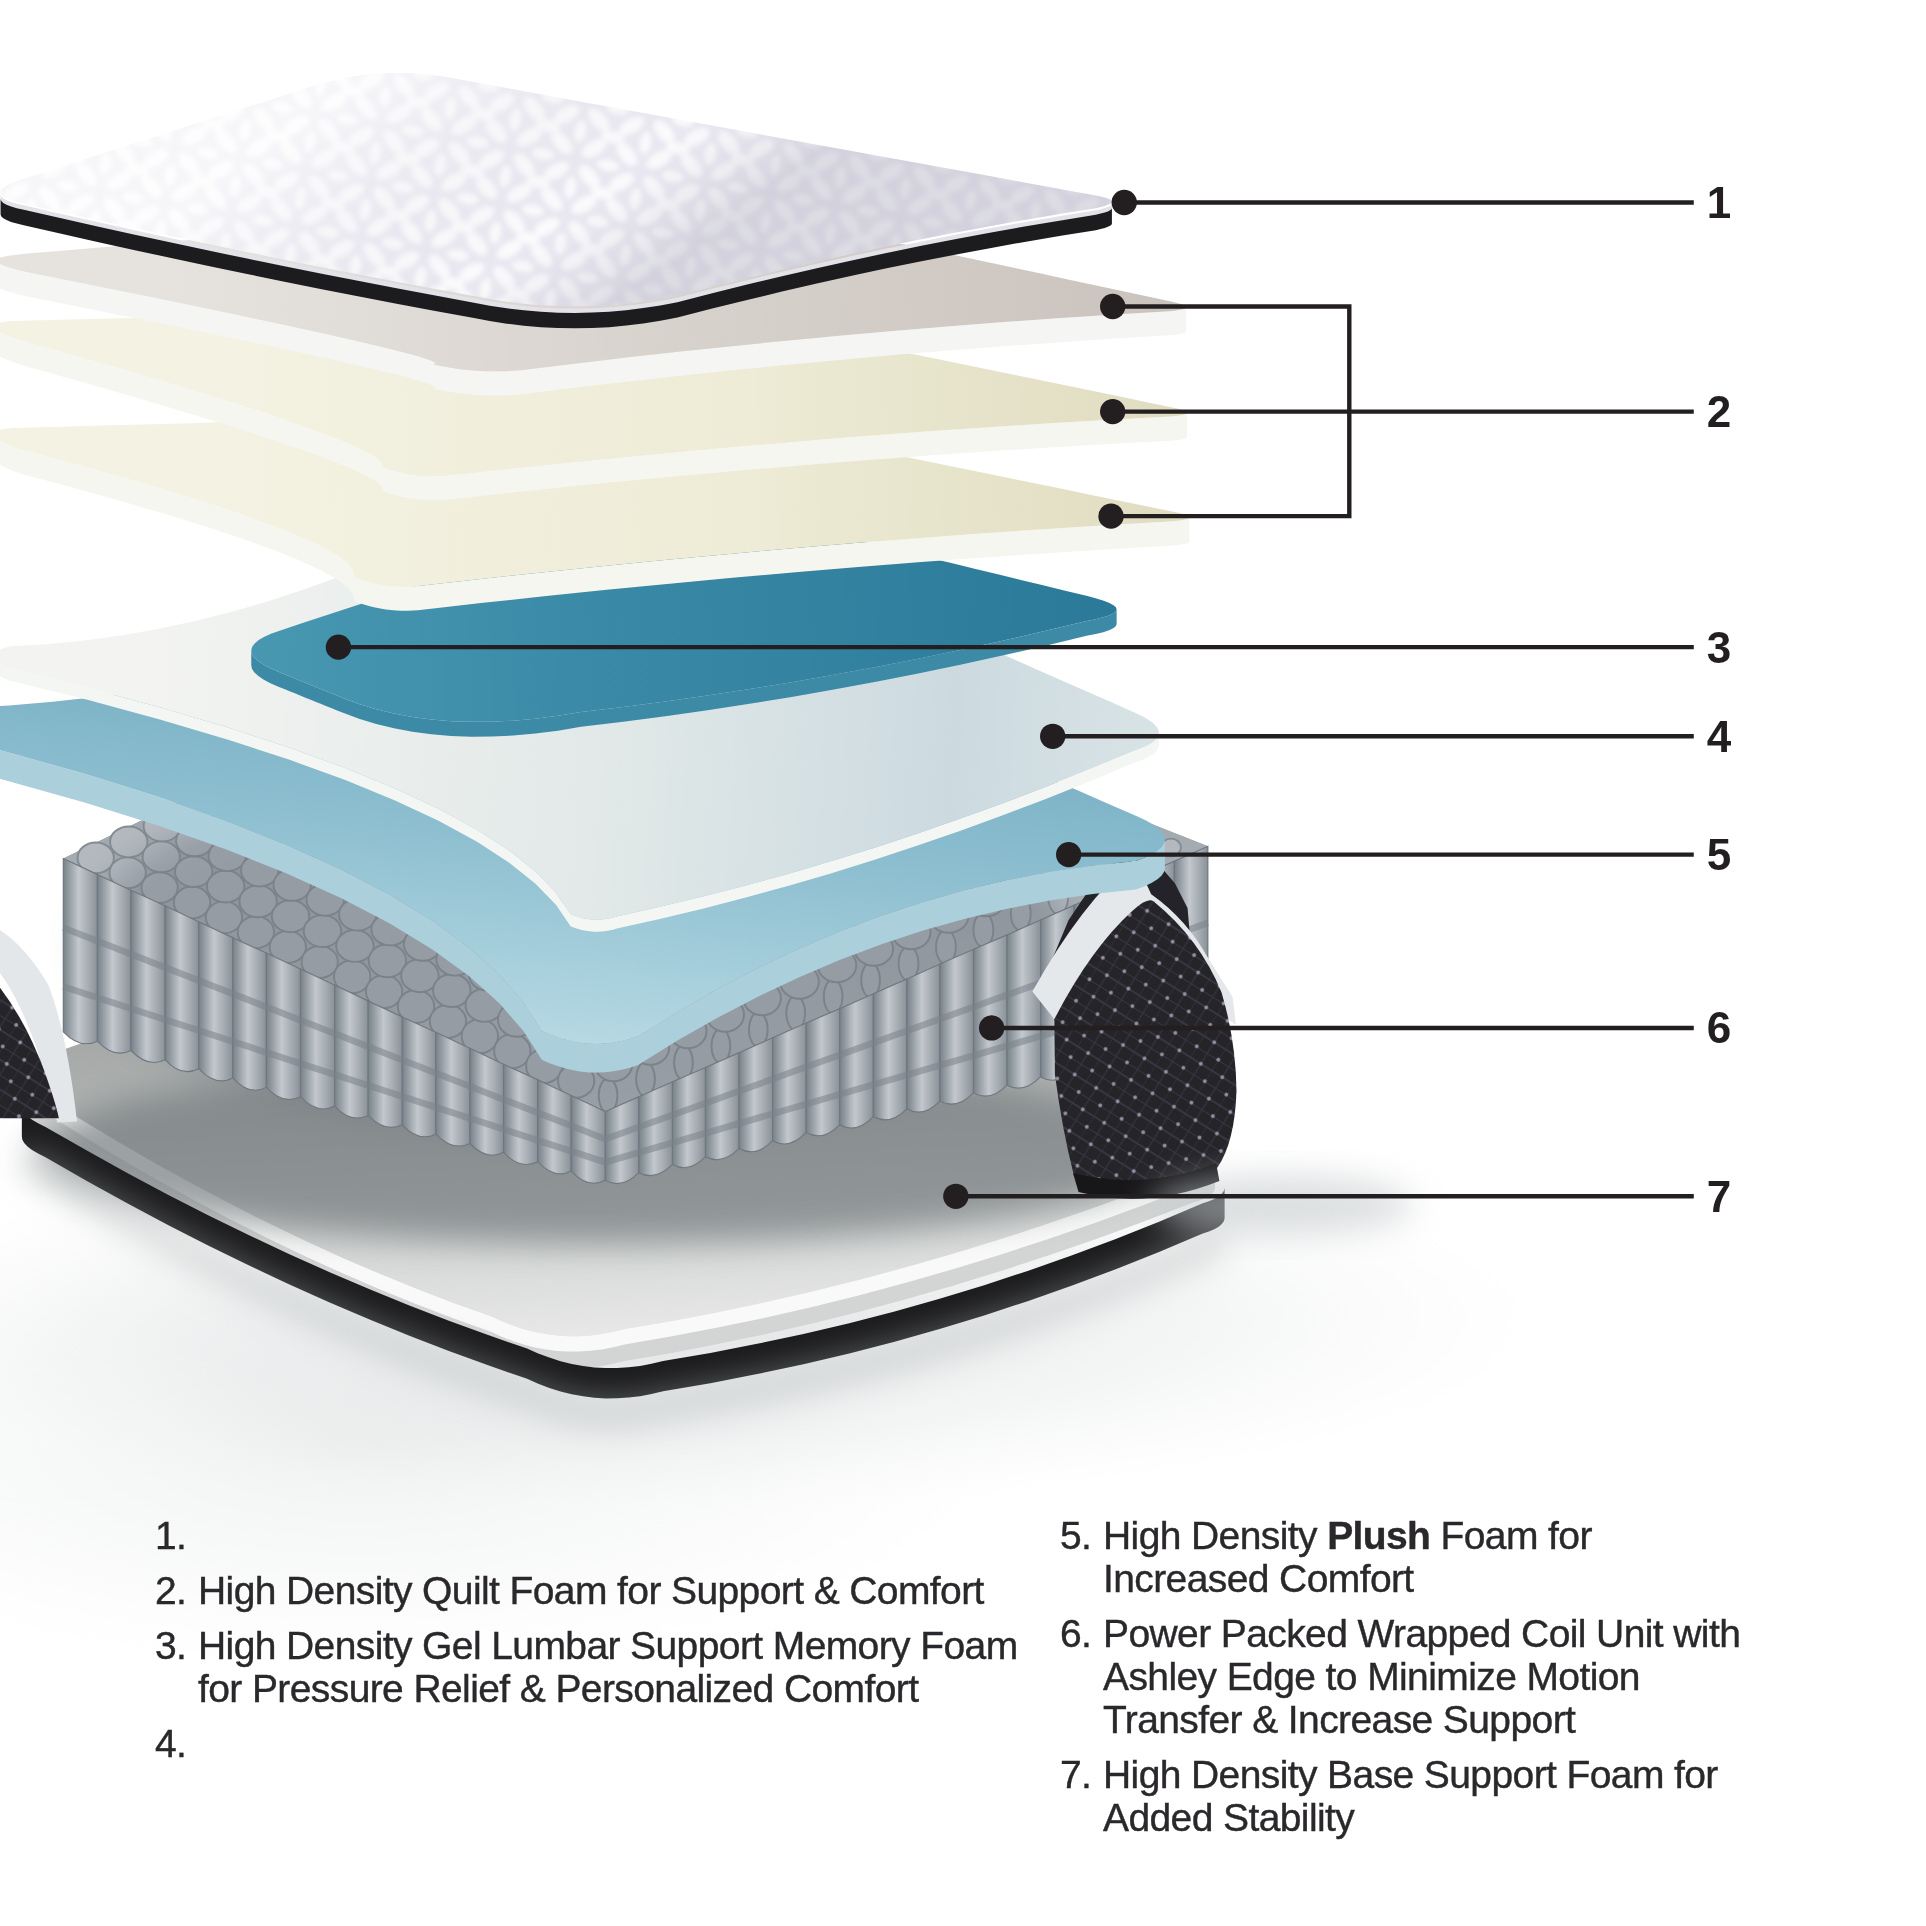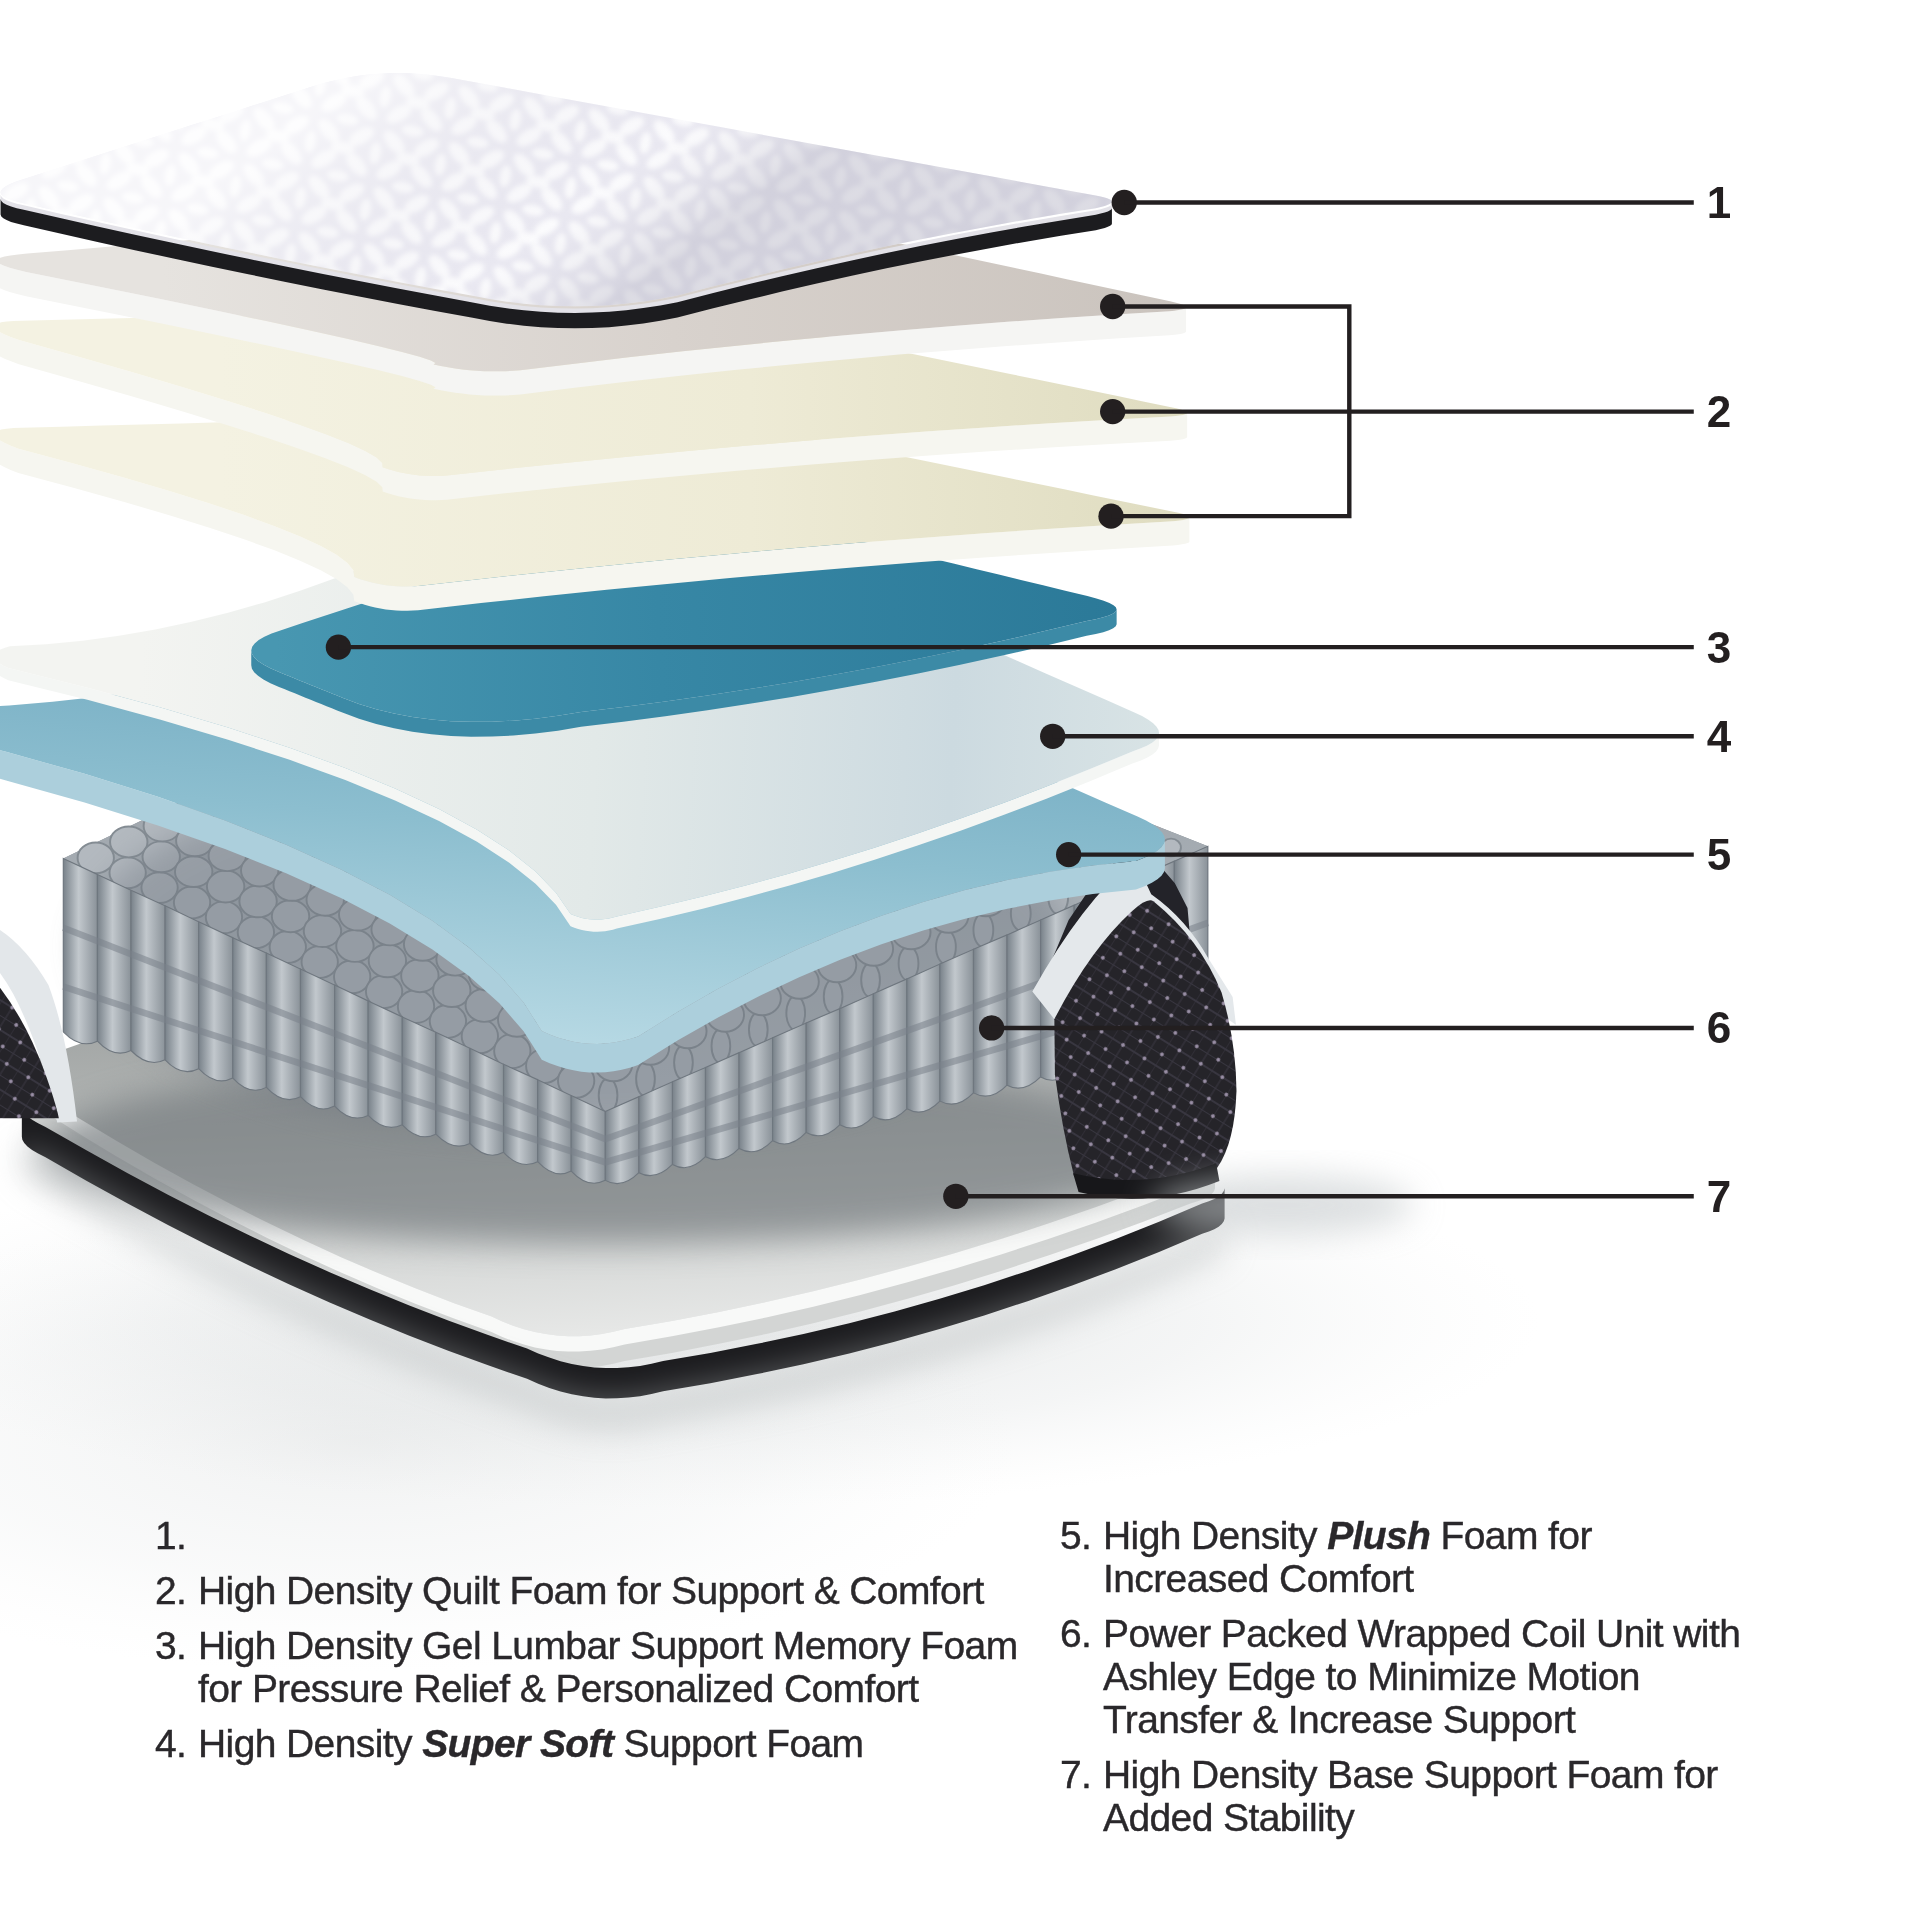--- a/index.html
+++ b/index.html
@@ -6,21 +6,21 @@
   font-family:"Liberation Sans", sans-serif; }
 .page { position:relative; width:1926px; height:1926px; }
 svg.art { position:absolute; left:0; top:0; }
 .col { position:absolute; color:#2a282b; font-size:39px; line-height:43px;
   letter-spacing:-0.6px; -webkit-text-stroke:0.4px #2a282b; }
 .colL { left:155px; top:1514px; }
 .colR { left:1060px; top:1514px; }
 .item { display:flex; margin-bottom:12px; }
 .num { width:43px; flex:none; }
 .txt { white-space:nowrap; }
-.txt b { font-weight:bold;font-style:italic; }
+.txt b { font-weight:bold; }
 </style></head>
 <body>
 <div class="page">
 <svg class="art" width="1926" height="1926" viewBox="0 0 3500 3500">
 <defs>
 <linearGradient id="g2a" x1="300" y1="600" x2="2150" y2="540" gradientUnits="userSpaceOnUse">
  <stop offset="0" stop-color="#e6e3df"></stop>
           <stop offset="0.5" stop-color="#d8d2cd"></stop>
           <stop offset="1" stop-color="#cac3bd"></stop>
 </linearGradient>
@@ -481,21 +481,20 @@
       <div class="item">
         <div class="num">2.</div>
         <div class="txt">High Density Quilt Foam for Support &amp; Comfort</div>
       </div>
       <div class="item">
         <div class="num">3.</div>
         <div class="txt">High Density Gel Lumbar Support Memory Foam<br>for Pressure Relief &amp; Personalized Comfort</div>
       </div>
       <div class="item">
         <div class="num">4.</div>
-        <div class="txt">High Density <b>Super Soft</b> Support Foam</div>
       </div>
     </div>
 <div class="col colR">
       <div class="item">
         <div class="num">5.</div>
         <div class="txt">High Density <b>Plush</b> Foam for<br>Increased Comfort</div>
       </div>
       <div class="item">
         <div class="num">6.</div>
         <div class="txt">Power Packed Wrapped Coil Unit with<br>Ashley Edge to Minimize Motion<br>Transfer &amp; Increase Support</div>

